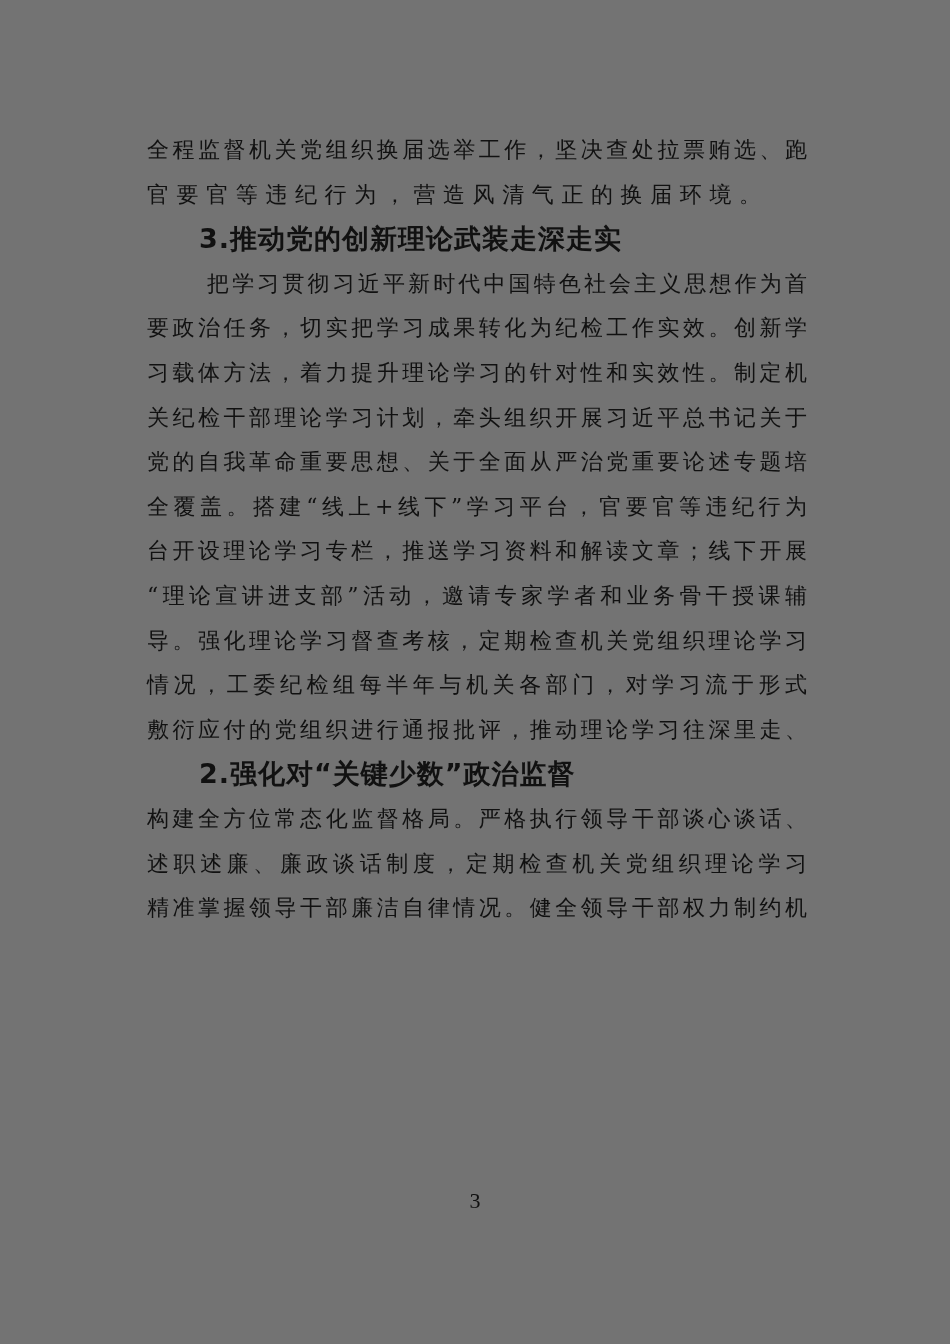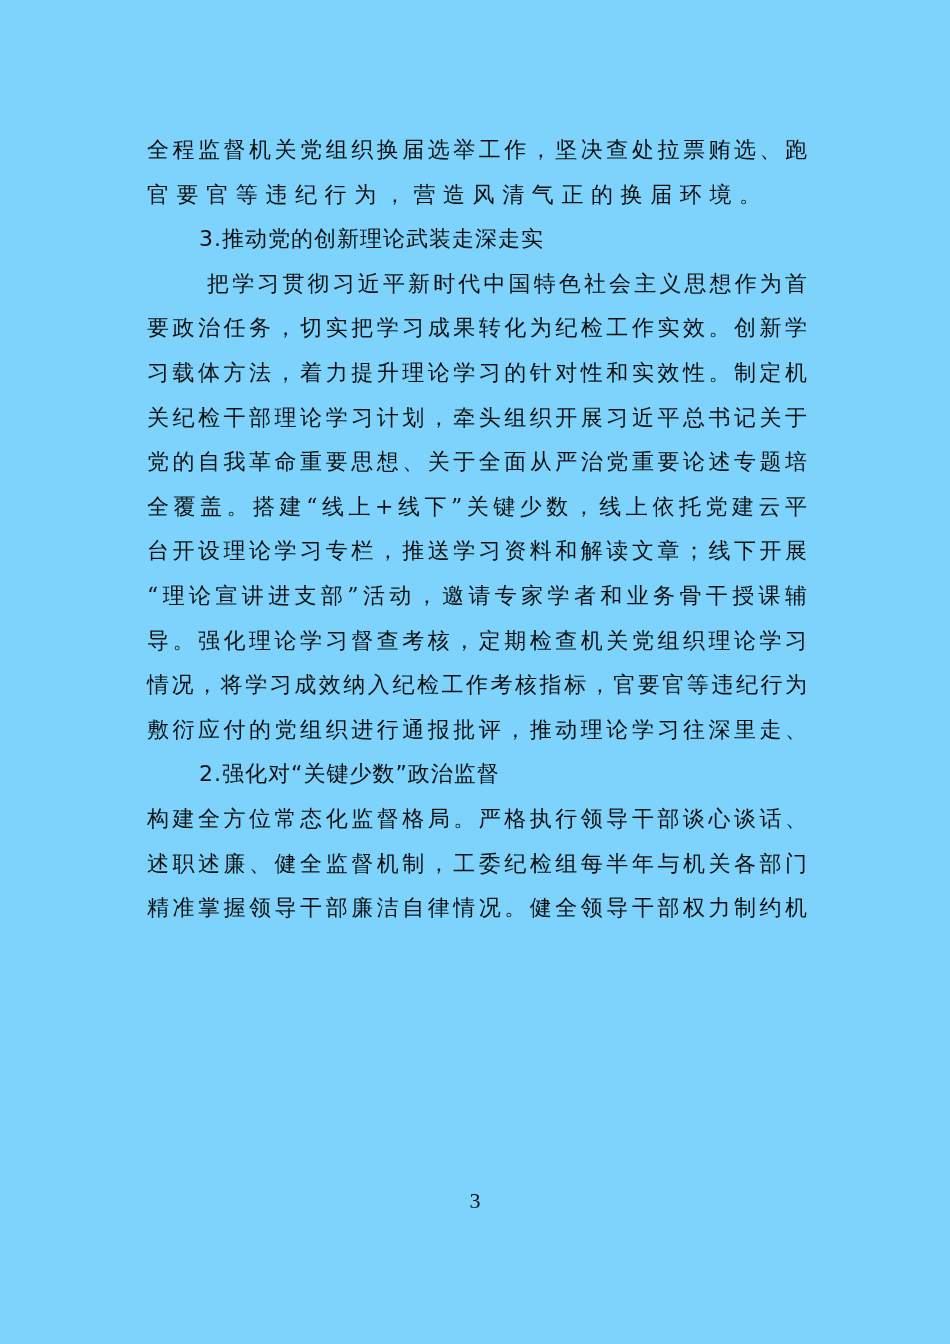--- a/index.html
+++ b/index.html
@@ -14,21 +14,21 @@
       overflow: hidden;
       font-family: "DejaVu Serif", "Liberation Serif", serif;
       color: #111111;
     }
     .page {
       position: absolute;
       left: 0;
       top: 0;
       width: 950px;
       height: 1344px;
-      background: #7dd3fc;
+      background: #737373;
     }
     .body-text {
       position: absolute;
       left: 147px;
       top: 128px;
       width: 660px;
     }
     .line {
       height: 44.6px;
       line-height: 44.6px;
@@ -40,25 +40,25 @@
     }
     .line.last {
       text-align-last: left;
       letter-spacing: 7.6px;
     }
     .line.indent {
       padding-left: 60px;
     }
     .line.heading {
       font-family: "DejaVu Sans", "Liberation Sans", sans-serif;
-      font-weight: normal;
+      font-weight: bold;
       padding-left: 52px;
       text-align-last: left;
       letter-spacing: 1px;
-      font-size: 22px;
+      font-size: 27px;
     }
     .page-number {
       position: absolute;
       left: 0;
       width: 950px;
       top: 1188px;
       text-align: center;
       font-size: 22px;
       font-family: "Liberation Serif", "DejaVu Serif", serif;
       color: #111111;
@@ -70,26 +70,26 @@
 <div class="page">
   <div class="body-text">
     <div class="line">全程监督机关党组织换届选举工作，坚决查处拉票贿选、跑</div>
     <div class="line last">官要官等违纪行为，营造风清气正的换届环境。</div>
     <div class="line heading">3.推动党的创新理论武装走深走实</div>
     <div class="line indent">把学习贯彻习近平新时代中国特色社会主义思想作为首</div>
     <div class="line">要政治任务，切实把学习成果转化为纪检工作实效。创新学</div>
     <div class="line">习载体方法，着力提升理论学习的针对性和实效性。制定机</div>
     <div class="line">关纪检干部理论学习计划，牵头组织开展习近平总书记关于</div>
     <div class="line">党的自我革命重要思想、关于全面从严治党重要论述专题培</div>
-    <div class="line">全覆盖。搭建“线上+线下”关键少数，线上依托党建云平</div>
+    <div class="line">全覆盖。搭建“线上+线下”学习平台，官要官等违纪行为</div>
     <div class="line">台开设理论学习专栏，推送学习资料和解读文章；线下开展</div>
     <div class="line">“理论宣讲进支部”活动，邀请专家学者和业务骨干授课辅</div>
     <div class="line">导。强化理论学习督查考核，定期检查机关党组织理论学习</div>
-    <div class="line">情况，将学习成效纳入纪检工作考核指标，官要官等违纪行为</div>
+    <div class="line">情况，工委纪检组每半年与机关各部门，对学习流于形式</div>
     <div class="line">敷衍应付的党组织进行通报批评，推动理论学习往深里走、</div>
     <div class="line heading">2.强化对“关键少数”政治监督</div>
     <div class="line">构建全方位常态化监督格局。严格执行领导干部谈心谈话、</div>
-    <div class="line">述职述廉、健全监督机制，工委纪检组每半年与机关各部门</div>
+    <div class="line">述职述廉、廉政谈话制度，定期检查机关党组织理论学习</div>
     <div class="line">精准掌握领导干部廉洁自律情况。健全领导干部权力制约机</div>
   </div>
 
   <div class="page-number">3</div>
 </div>
 
 </body></html>

